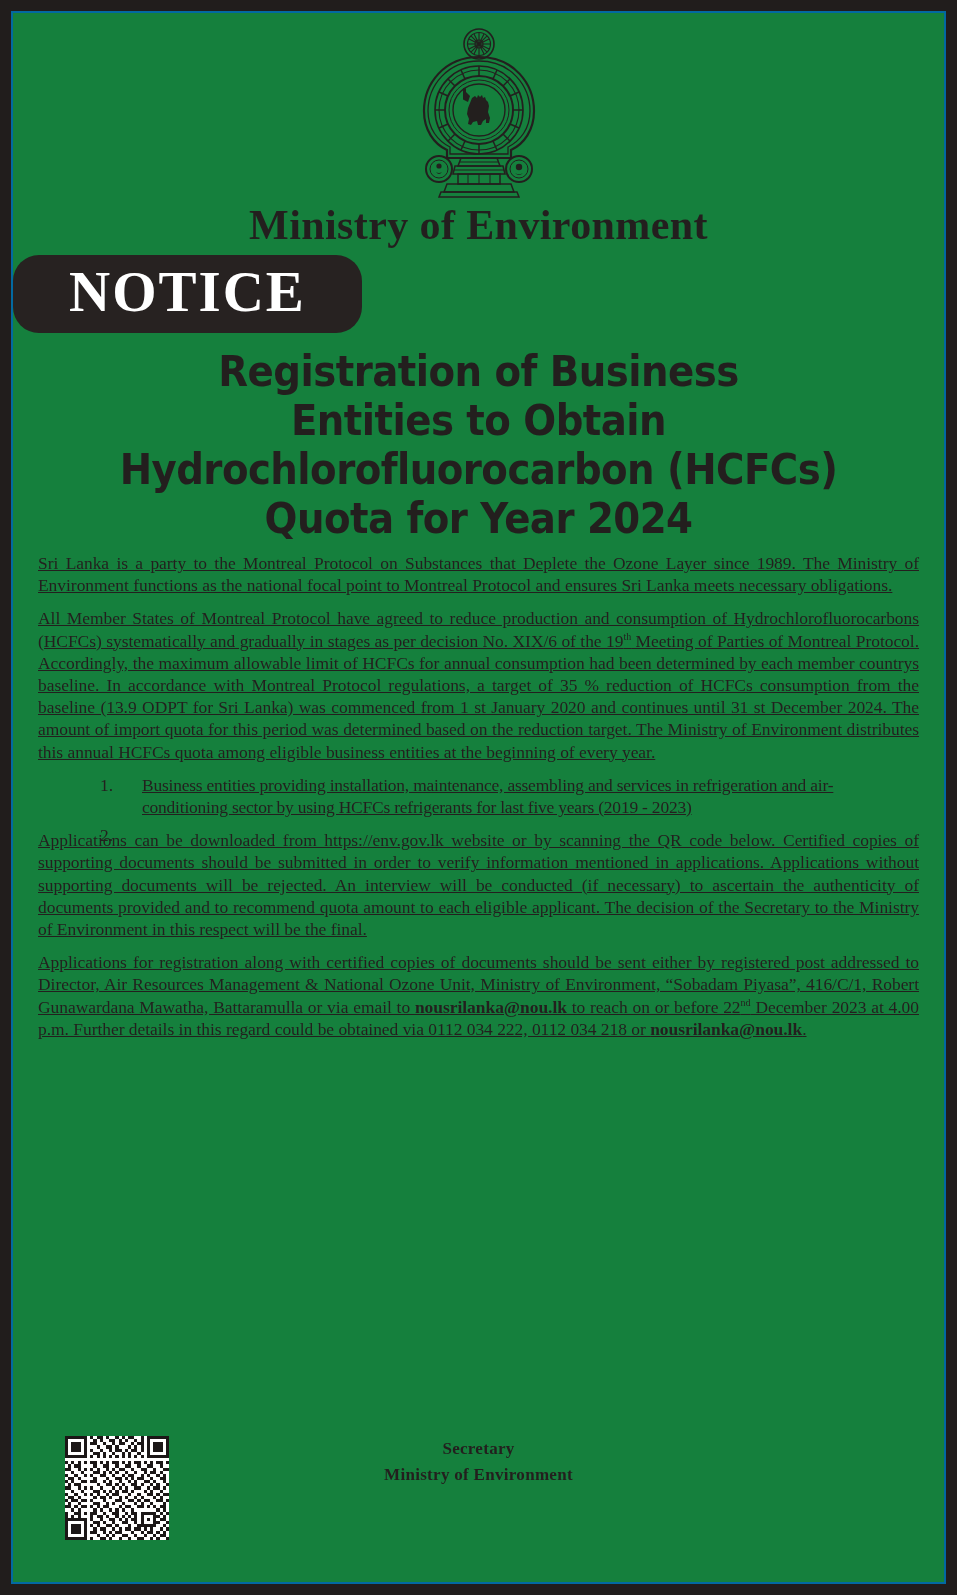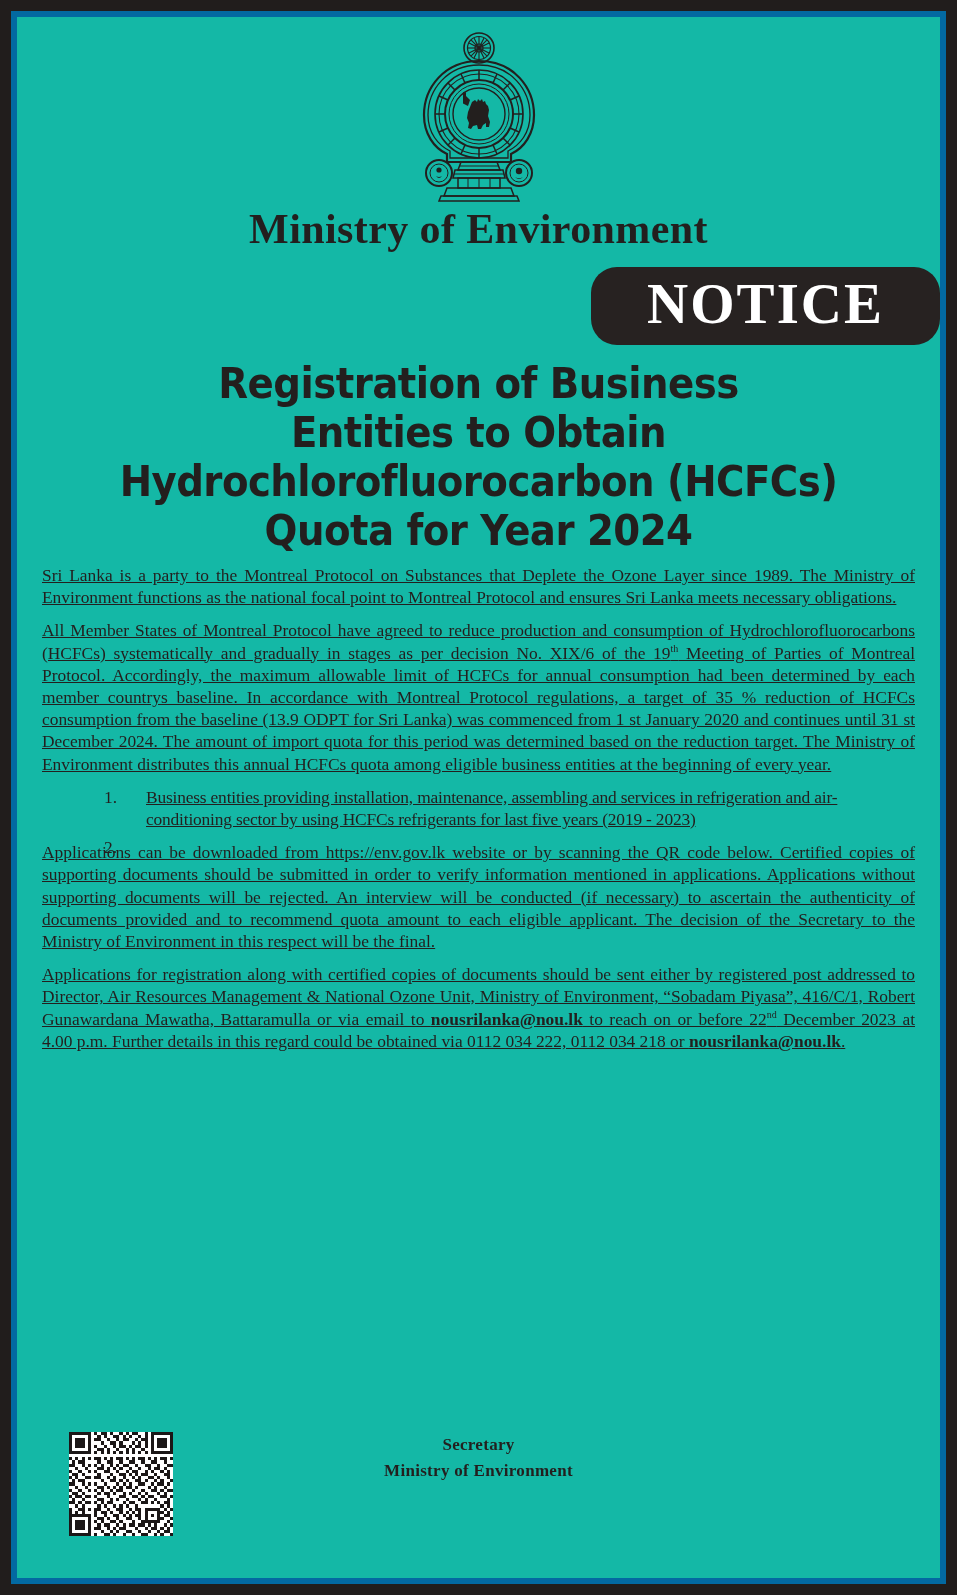--- a/index.html
+++ b/index.html
@@ -16,22 +16,22 @@
     background: #211d1c;
     padding: 11px;
     overflow: hidden;
     font-family: "Liberation Serif", "DejaVu Serif", serif;
   }
   .sheet {
     position: relative;
     width: 100%;
     height: 100%;
     box-sizing: border-box;
-    background: #14b8a6;
-    border: 6px solid #0369a1;
+    background: #15803d;
+    border: 2px solid #0369a1;
     overflow: hidden;
   }
 
   
   .emblem-wrap {
     width: 100%;
     display: flex;
     justify-content: center;
     padding-top: 13px;
   }
@@ -47,22 +47,22 @@
     font-size: 42px;
     letter-spacing: 0.4px;
     color: #231f1e;
     margin-top: 5px;
     line-height: 1.05;
   }
 
   
   .notice-badge-row {
     display: flex;
-    justify-content: flex-end;
-    margin-top: 16px;
+    justify-content: flex-start;
+    margin-top: 8px;
   }
   .notice-badge {
     background: #272221;
     color: #ffffff;
     border-radius: 26px;
     padding: 5px 56px 9px 56px;
     font-family: "Liberation Serif", "DejaVu Serif", serif;
     font-weight: bold;
     font-size: 57px;
     letter-spacing: 2px;

